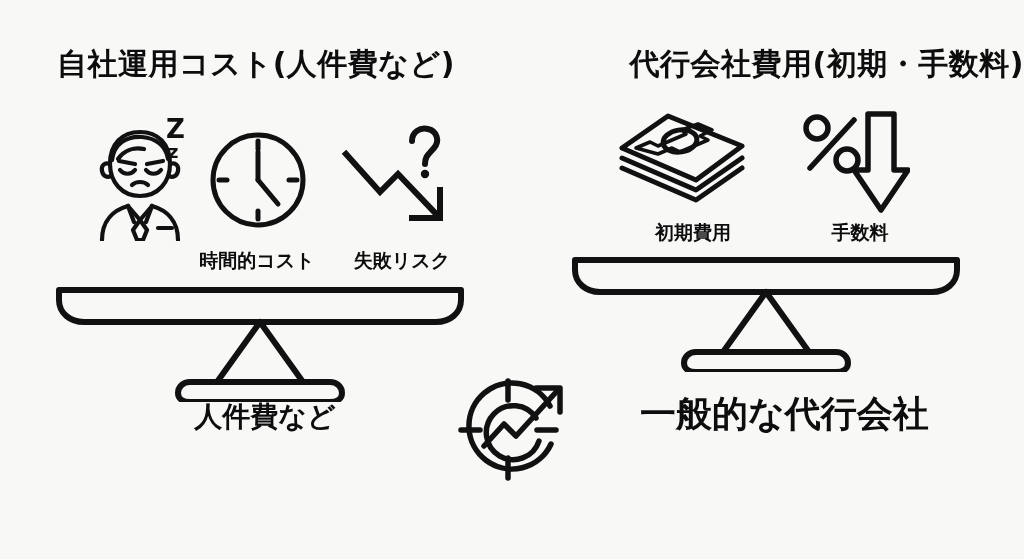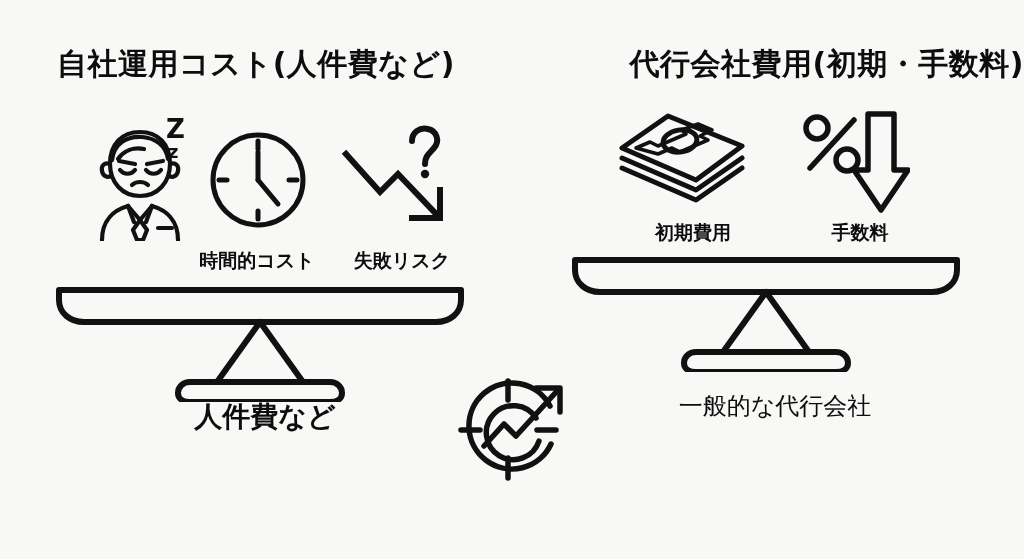--- a/index.html
+++ b/index.html
@@ -43,22 +43,22 @@
     text-align: center;
   }
   .caption-lg {
     font-size: 28px;
     font-weight: 700;
     white-space: nowrap;
     color: #0d0d0d;
     text-align: center;
   }
   .caption-xl {
-    font-size: 24px;
-    font-weight: 400;
+    font-size: 36px;
+    font-weight: 700;
     white-space: nowrap;
     color: #0d0d0d;
     text-align: center;
   }
 
   
   #cap-staff   { left:  78px; top: 248px; width: 100px; }
   #cap-time    { left: 182px; top: 248px; width: 150px; }
   #cap-risk    { left: 332px; top: 248px; width: 140px; }
   

